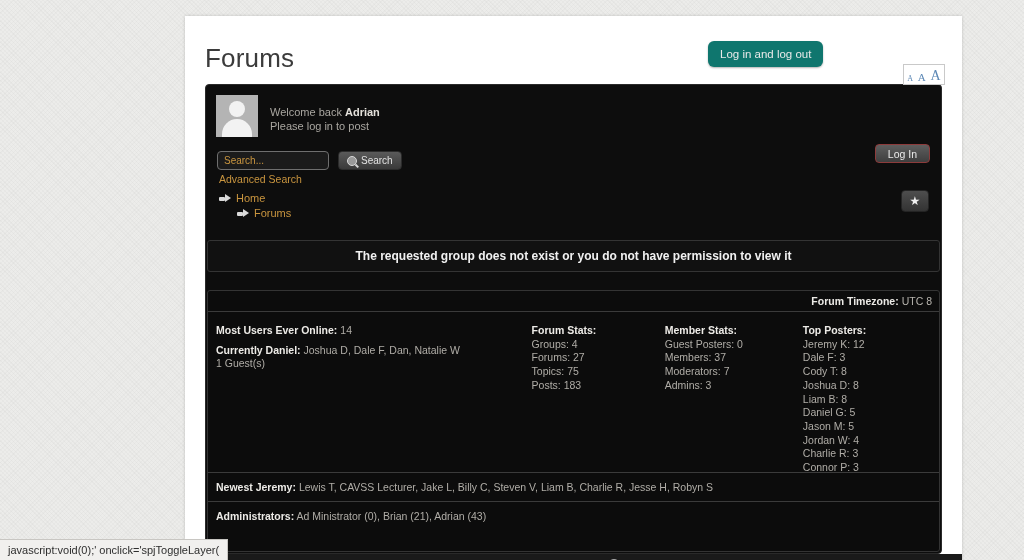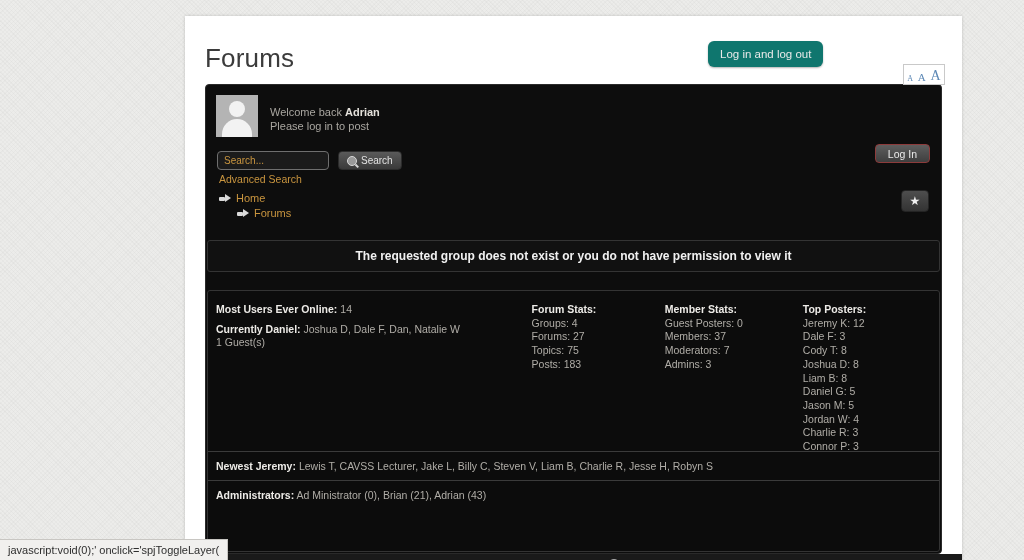--- a/index.html
+++ b/index.html
@@ -407,20 +407,24 @@
     <div class="star-btn">
       <span>★</span>
     </div>
 
     <div class="error-bar">
       <span>The requested group does not exist or you do not have permission to view it</span>
     </div>
 
     <div class="stats-box">
 
+      <div class="tz-row">
+        <b>Forum Timezone:</b>
+        <span>UTC 8</span>
+      </div>
 
       <div class="stats-grid">
 
         <div class="col-online">
           <div class="stat-line">
             <b>Most Users Ever Online:</b>
             <span>14</span>
           </div>
           <div class="spacer8"></div>
           <div class="stat-line">

